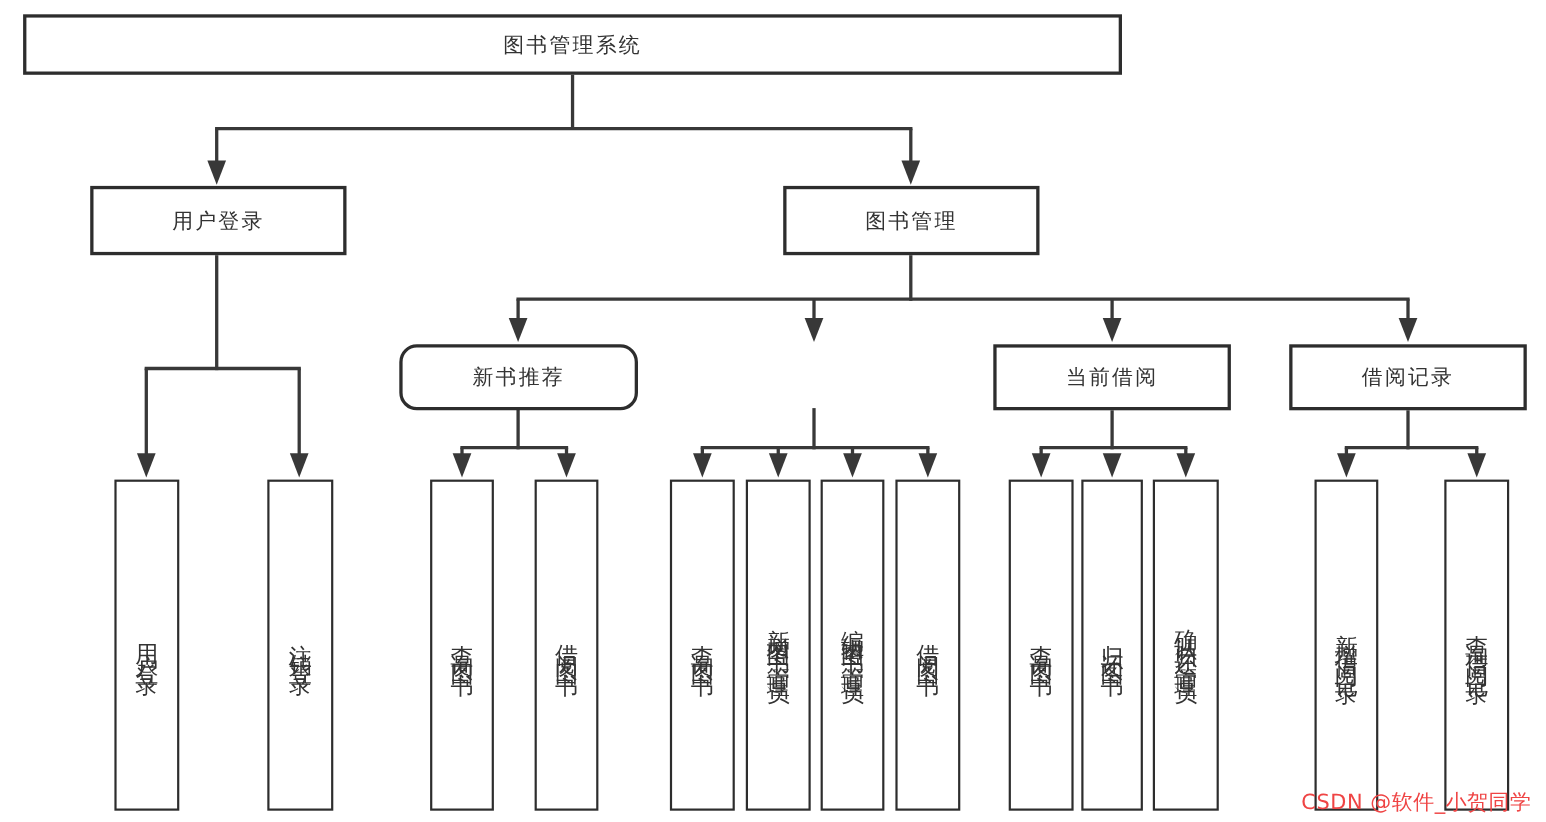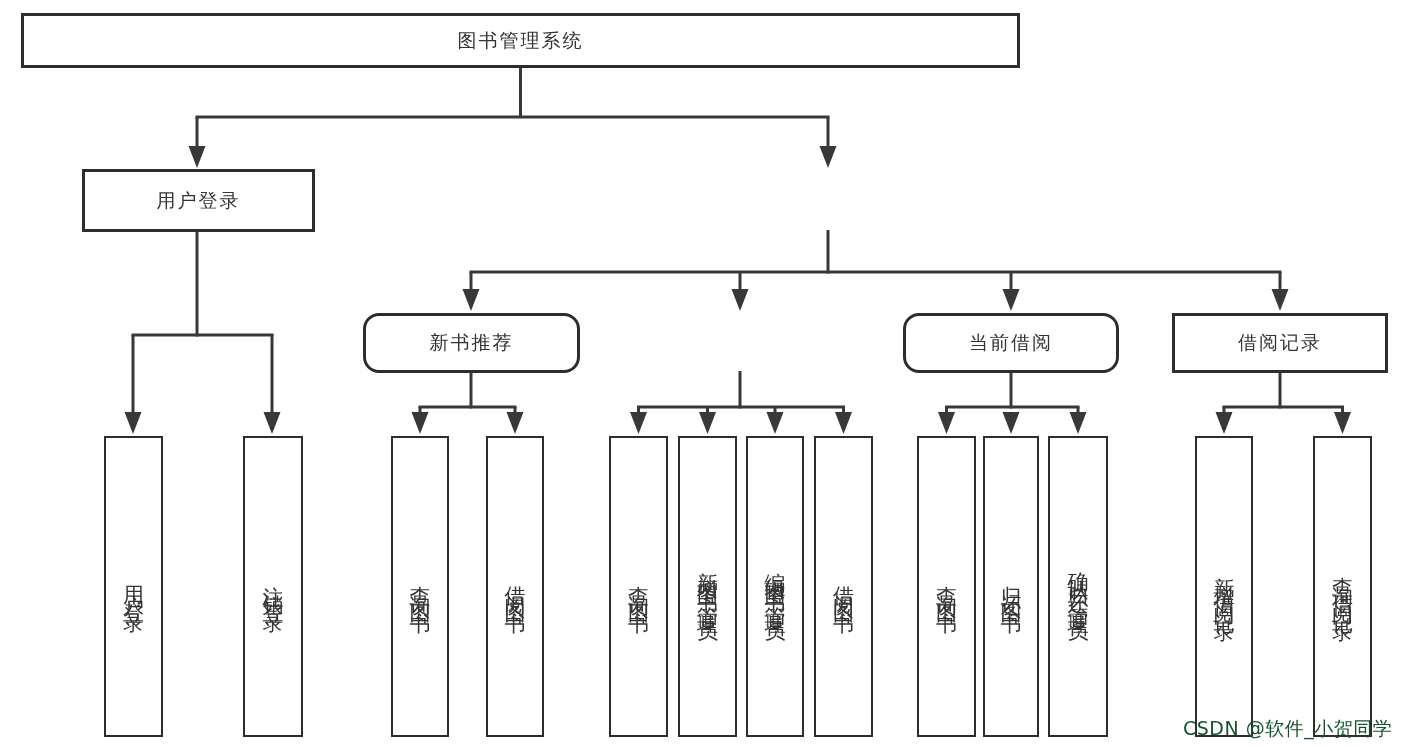--- a/index.html
+++ b/index.html
@@ -50,21 +50,21 @@
     font-size: 21px;
     letter-spacing: 9px;
     line-height: 1.05;
     color: #333333;
   }
   .watermark {
     position: absolute;
     left: 1183px;
     top: 716px;
     font-size: 19px;
-    color: #14532d;
+    color: #ef4444;
     letter-spacing: 0.5px;
     white-space: nowrap;
     z-index: 3;
   }
 </style>
 </head>
 <body>
 
 <div class="stage">
 
@@ -133,25 +133,28 @@
     </g>
   </svg>
 
   <div class="hbox" style="left:21px; top:13px; width:999px; height:55px;">
     <span>图书管理系统</span>
   </div>
 
   <div class="hbox" style="left:82px; top:169px; width:233px; height:63px;">
     <span>用户登录</span>
   </div>
+  <div class="hbox" style="left:712px; top:169px; width:233px; height:63px;">
+    <span>图书管理</span>
+  </div>
 
   <div class="hbox" style="left:363px; top:313px; width:217px; height:60px;border-radius:16px;">
     <span>新书推荐</span>
   </div>
-  <div class="hbox" style="left:903px; top:313px; width:216px; height:60px;border-radius:16px;">
+  <div class="hbox" style="left:903px; top:313px; width:216px; height:60px;">
     <span>当前借阅</span>
   </div>
   <div class="hbox" style="left:1172px; top:313px; width:216px; height:60px;">
     <span>借阅记录</span>
   </div>
 
   <div class="vbox" style="left:104px; top:436px; width:59px; height:301px;">
     <span class="vtext">用户登录</span>
   </div>
   <div class="vbox" style="left:243px; top:436px; width:60px; height:301px;">

